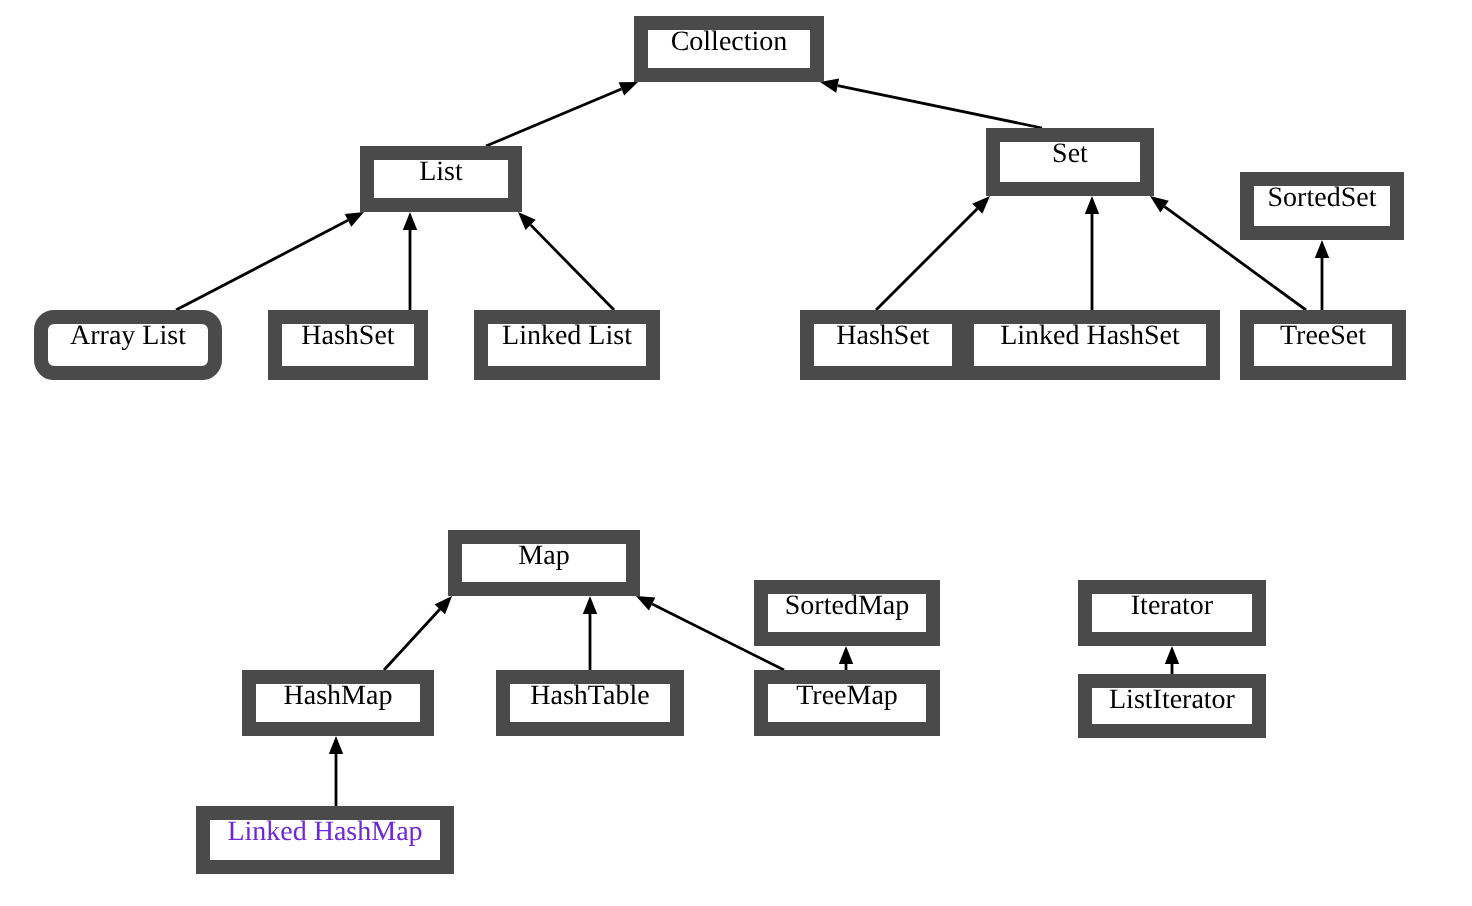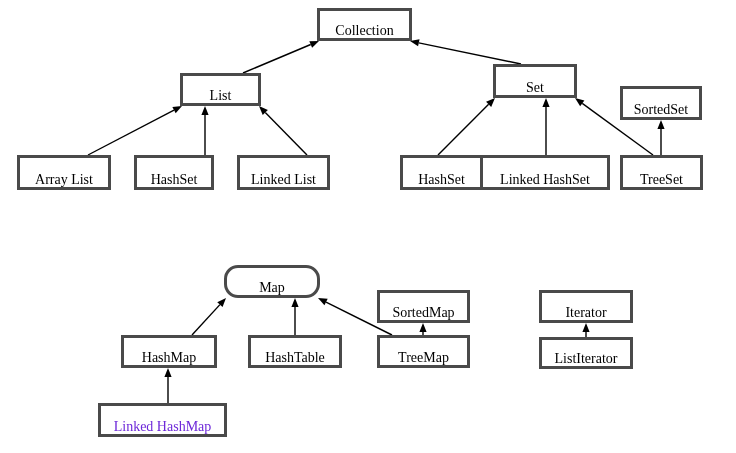--- a/index.html
+++ b/index.html
@@ -19,23 +19,23 @@
     position: absolute;
     left: 0;
     top: 0;
     width: 736px;
     height: 453px;
   }
   .node-box {
     position: absolute;
     box-sizing: border-box;
     background: #ffffff;
-    border: 3px solid #22c55e;
+    border: 7px solid #22c55e;
     display: flex;
-    align-items: flex-end;
+    align-items: flex-start;
     justify-content: center;
     color: #000000;
     font-family: "Liberation Serif", "DejaVu Serif", serif;
     font-size: 14px;
     line-height: 1;
     white-space: nowrap;
     z-index: 2;
   }
   .edge-line {
     stroke: #000000;
@@ -121,39 +121,39 @@
       </div>
       <div class="node-box" style="left: 180px; top: 73px; width: 81px; height: 33px; border-color: rgb(74, 74, 74); background: rgb(255, 255, 255); color: rgb(0, 0, 0);">
         <span>List</span>
       </div>
       <div class="node-box" style="left: 493px; top: 64px; width: 84px; height: 34px; border-color: rgb(74, 74, 74); background: rgb(255, 255, 255); color: rgb(0, 0, 0);">
         <span>Set</span>
       </div>
       <div class="node-box" style="left: 620px; top: 86px; width: 82px; height: 34px; border-color: rgb(74, 74, 74); background: rgb(255, 255, 255); color: rgb(0, 0, 0);">
         <span>SortedSet</span>
       </div>
-      <div class="node-box" style="left: 17px; top: 155px; width: 94px; height: 35px; border-color: rgb(74, 74, 74); background: rgb(255, 255, 255); color: rgb(0, 0, 0);">
+      <div class="node-box" style="left: 17px; top: 155px; width: 94px; height: 35px; border-color: rgb(74, 74, 74); background: rgb(255, 255, 255); color: rgb(0, 0, 0); border-radius: 10px;">
         <span>Array List</span>
       </div>
       <div class="node-box" style="left: 134px; top: 155px; width: 80px; height: 35px; border-color: rgb(74, 74, 74); background: rgb(255, 255, 255); color: rgb(0, 0, 0);">
         <span>HashSet</span>
       </div>
       <div class="node-box" style="left: 237px; top: 155px; width: 93px; height: 35px; border-color: rgb(74, 74, 74); background: rgb(255, 255, 255); color: rgb(0, 0, 0);">
         <span>Linked List</span>
       </div>
       <div class="node-box" style="left: 388px; top: 155px; width: 83px; height: 35px; border-color: rgb(74, 74, 74); background: rgb(255, 255, 255); color: rgb(0, 0, 0); margin-left: 12px;">
         <span>HashSet</span>
       </div>
       <div class="node-box" style="left: 480px; top: 155px; width: 130px; height: 35px; border-color: rgb(74, 74, 74); background: rgb(255, 255, 255); color: rgb(0, 0, 0);">
         <span>Linked HashSet</span>
       </div>
       <div class="node-box" style="left: 620px; top: 155px; width: 83px; height: 35px; border-color: rgb(74, 74, 74); background: rgb(255, 255, 255); color: rgb(0, 0, 0);">
         <span>TreeSet</span>
       </div>
-      <div class="node-box" style="left: 224px; top: 265px; width: 96px; height: 33px; border-color: rgb(74, 74, 74); background: rgb(255, 255, 255); color: rgb(0, 0, 0); border-radius: 14px;">
+      <div class="node-box" style="left: 224px; top: 265px; width: 96px; height: 33px; border-color: rgb(74, 74, 74); background: rgb(255, 255, 255); color: rgb(0, 0, 0);">
         <span>Map</span>
       </div>
       <div class="node-box" style="left: 377px; top: 290px; width: 93px; height: 33px; border-color: rgb(74, 74, 74); background: rgb(255, 255, 255); color: rgb(0, 0, 0);">
         <span>SortedMap</span>
       </div>
       <div class="node-box" style="left: 121px; top: 335px; width: 96px; height: 33px; border-color: rgb(74, 74, 74); background: rgb(255, 255, 255); color: rgb(0, 0, 0);">
         <span>HashMap</span>
       </div>
       <div class="node-box" style="left: 248px; top: 335px; width: 94px; height: 33px; border-color: rgb(74, 74, 74); background: rgb(255, 255, 255); color: rgb(0, 0, 0);">
         <span>HashTable</span>

